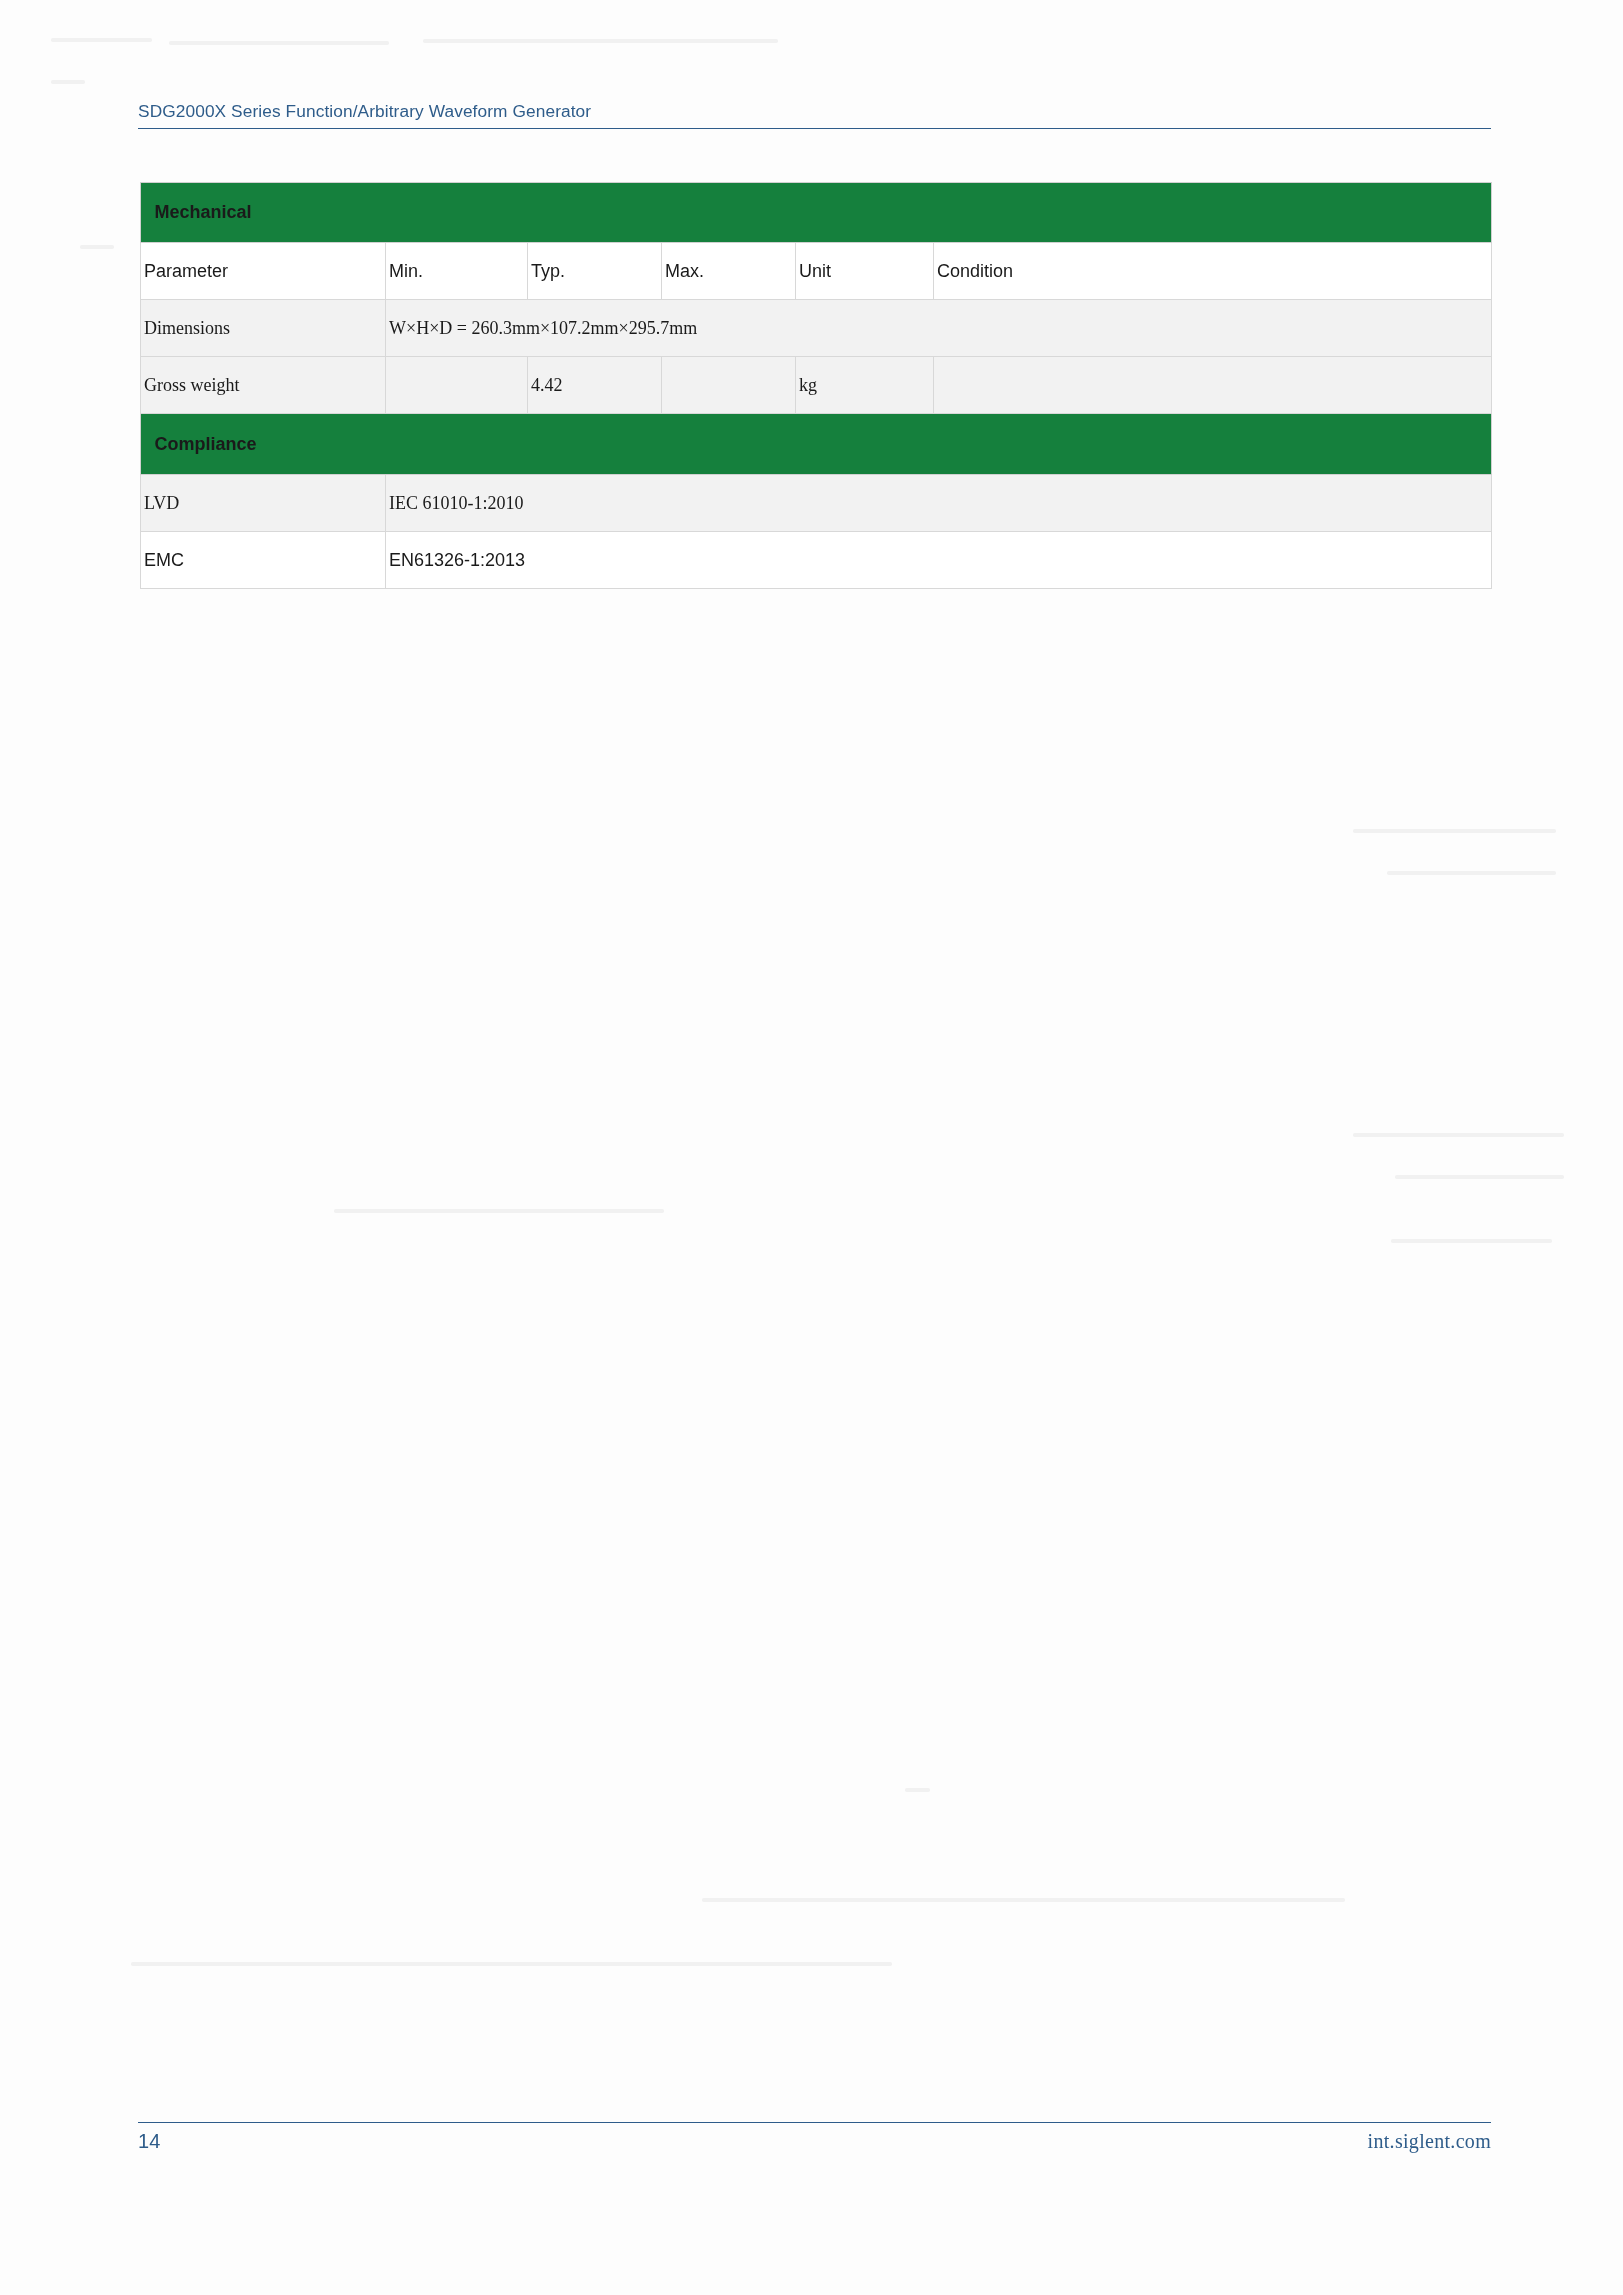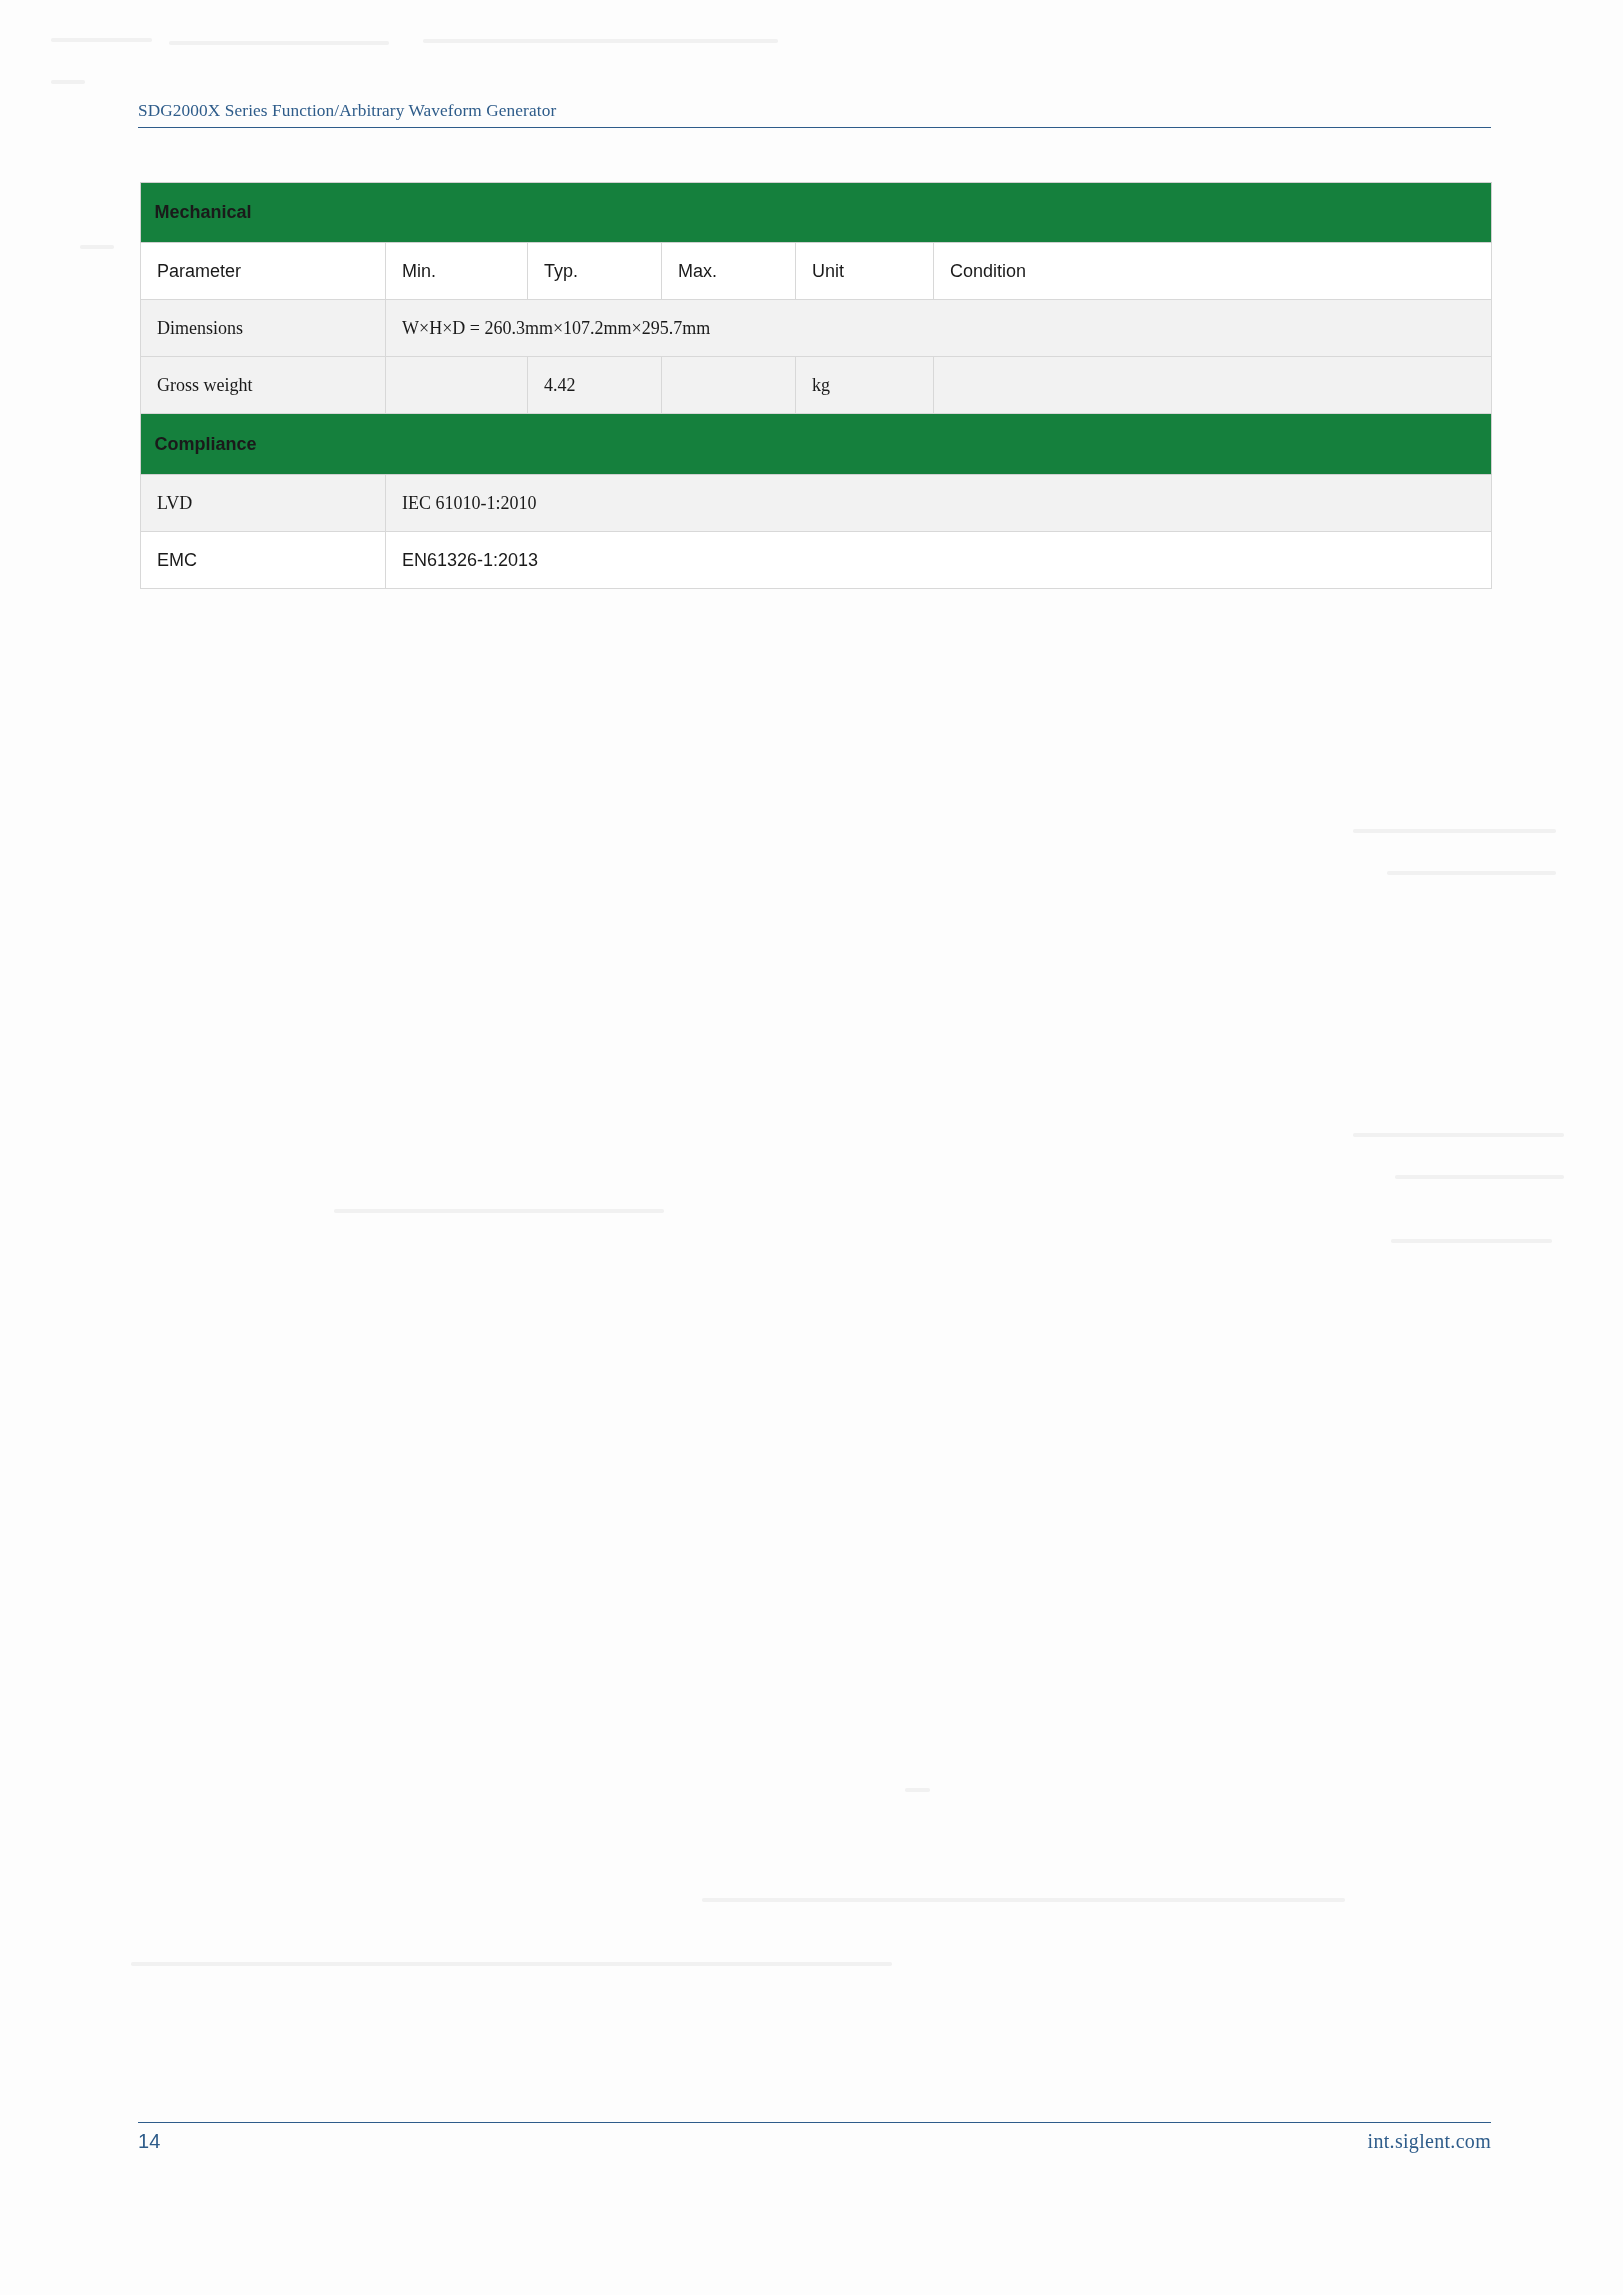--- a/index.html
+++ b/index.html
@@ -28,39 +28,38 @@
     position: absolute;
     left: 138px;
     top: 101px;
     width: 1353px;
   }
   .header-title {
     font-size: 17.3px;
     color: #2e5c8a;
     letter-spacing: 0.1px;
     padding-bottom: 6px;
-    font-family: Liberation Serif, serif;
   }
   .header-rule {
     border-bottom: 1.4px solid #2e5c8a;
     width: 100%;
   }
   
   .spec-table {
     position: absolute;
     left: 140px;
     top: 182px;
     width: 1350px;
     border-collapse: collapse;
     table-layout: fixed;
     font-size: 18px;
   }
   .spec-table td {
     border: 0.8px solid #d8d8d8;
-    padding: 11px 16px;
+    padding: 11px 3px;
     vertical-align: middle;
     height: 34px;
     color: #1a1a1a;
     font-size: 18px;
     line-height: 1.25;
   }
   .section-row td {
     background: #15803d;
     font-weight: bold;
     border: 0.8px solid #d0d0d0;

